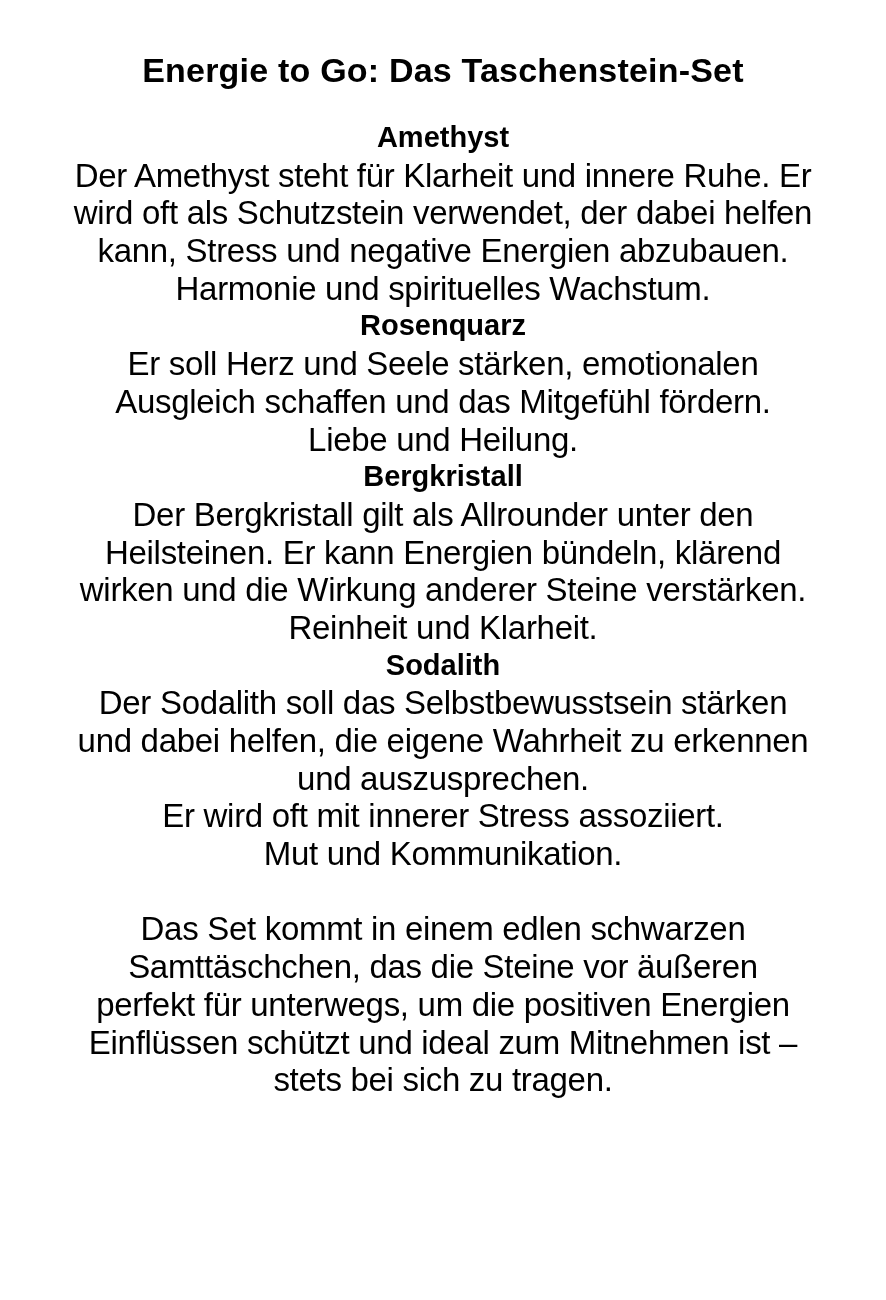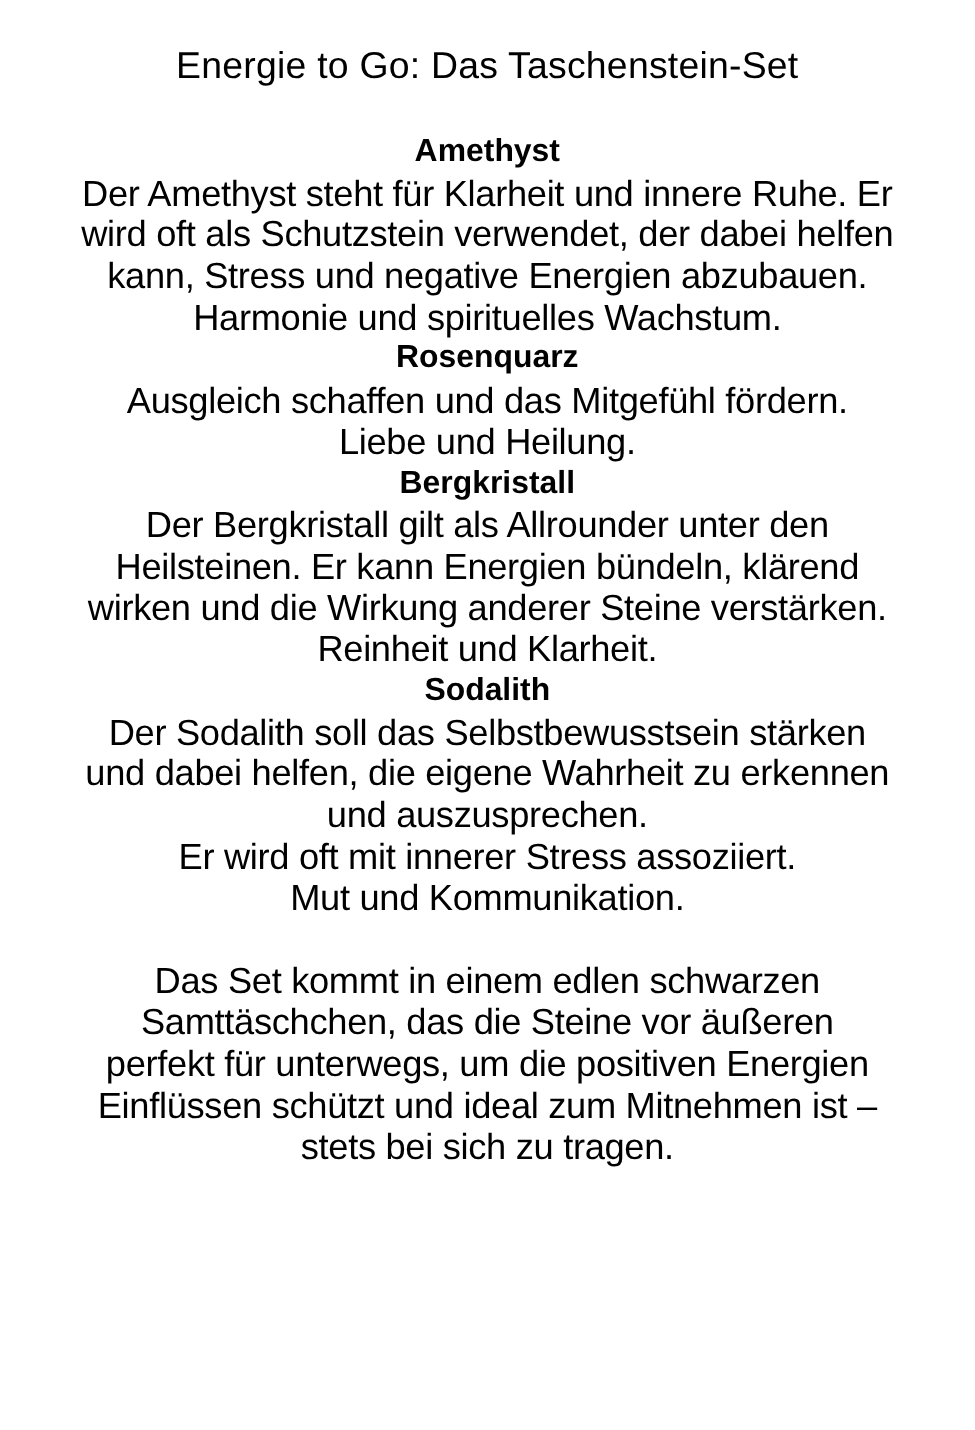--- a/index.html
+++ b/index.html
@@ -17,25 +17,25 @@
     .page {
       position: absolute;
       left: 0;
       top: 0;
       width: 886px;
       text-align: center;
     }
     .title {
       position: absolute;
       left: 0;
-      top: 38px;
+      top: 48px;
       width: 886px;
       margin: 0;
       font-family: "Liberation Sans", sans-serif;
-      font-weight: normal;
+      font-weight: bold;
       font-size: 34px;
       line-height: 44px;
       letter-spacing: 0.2px;
       text-align: center;
     }
     .body-text {
       position: absolute;
       left: 0;
       top: 119px;
       width: 886px;
@@ -73,20 +73,21 @@
       <span class="line stone-name">Amethyst</span>
       <span class="line">Der Amethyst steht für Klarheit und innere Ruhe. Er</span>
       <span class="line">wird oft als Schutzstein verwendet, der dabei helfen</span>
       <span class="line">kann, Stress und negative Energien abzubauen.</span>
       <span class="line">Harmonie und spirituelles Wachstum.</span>
     </section>
 
 
     <section>
       <span class="line stone-name">Rosenquarz</span>
+      <span class="line">Er soll Herz und Seele stärken, emotionalen</span>
       <span class="line">Ausgleich schaffen und das Mitgefühl fördern.</span>
       <span class="line">Liebe und Heilung.</span>
     </section>
 
     <section>
       <span class="line stone-name">Bergkristall</span>
       <span class="line">Der Bergkristall gilt als Allrounder unter den</span>
       <span class="line">Heilsteinen. Er kann Energien bündeln, klärend</span>
       <span class="line">wirken und die Wirkung anderer Steine verstärken.</span>
       <span class="line">Reinheit und Klarheit.</span>

